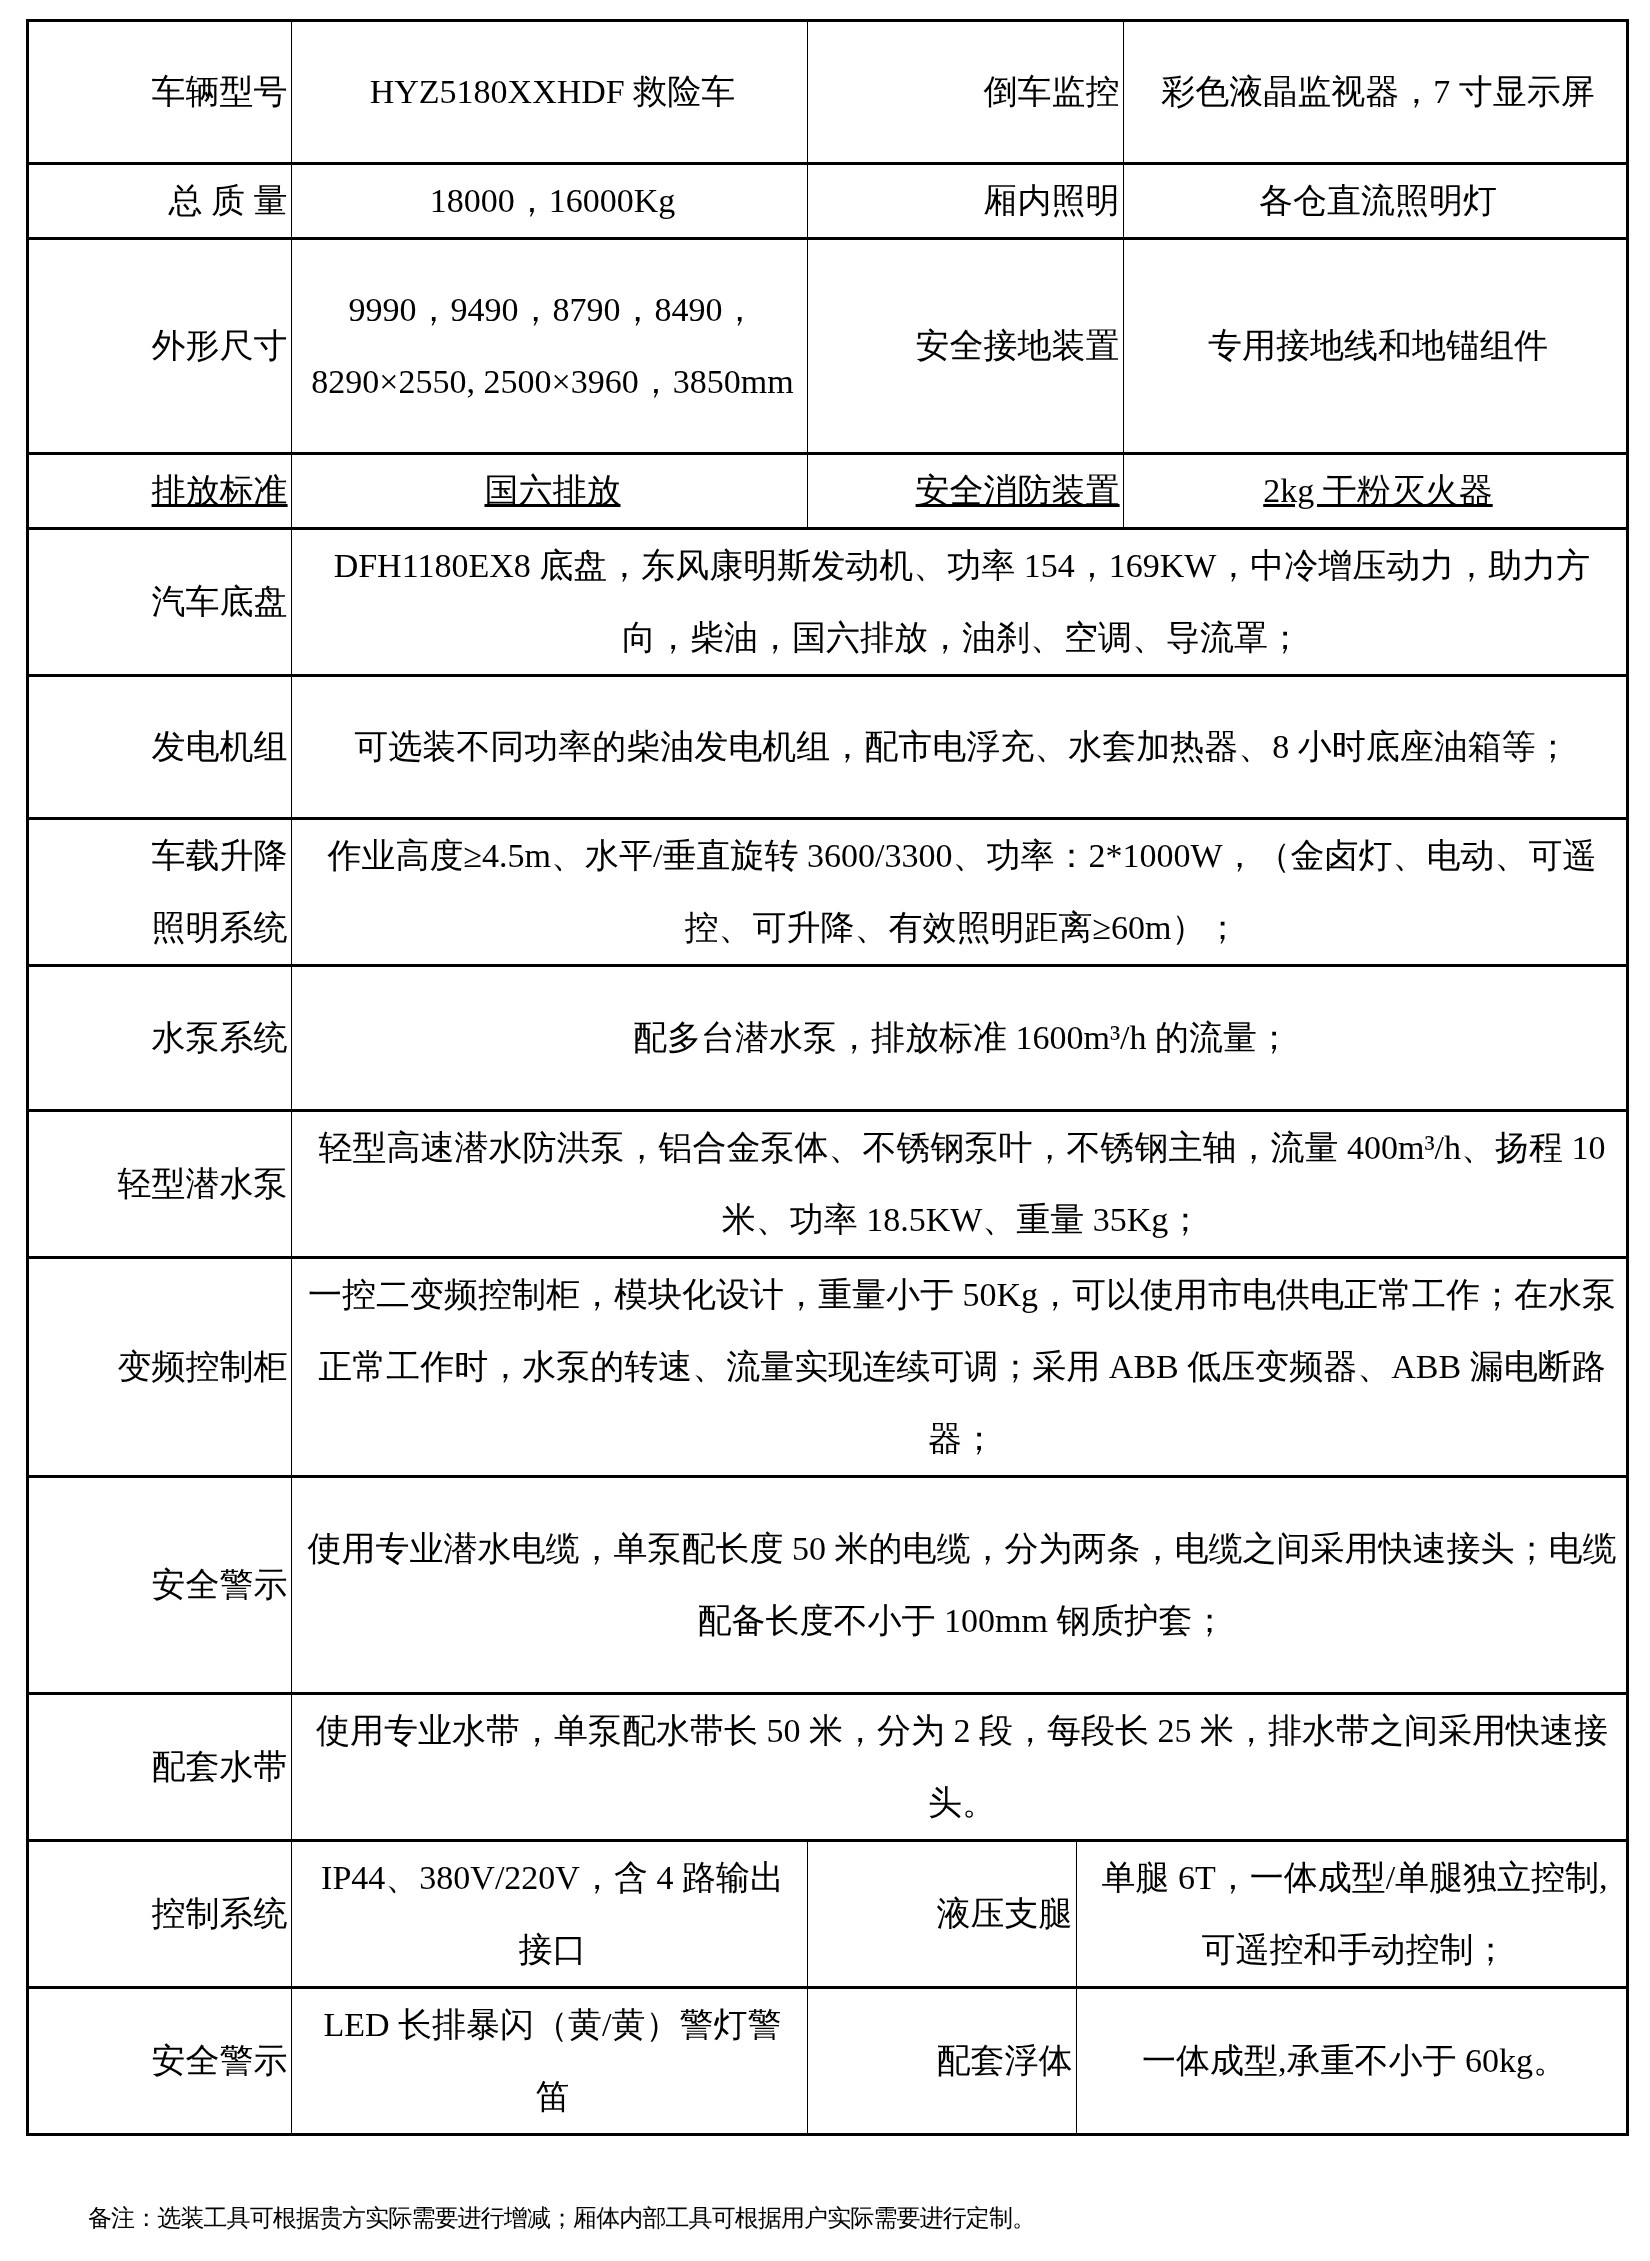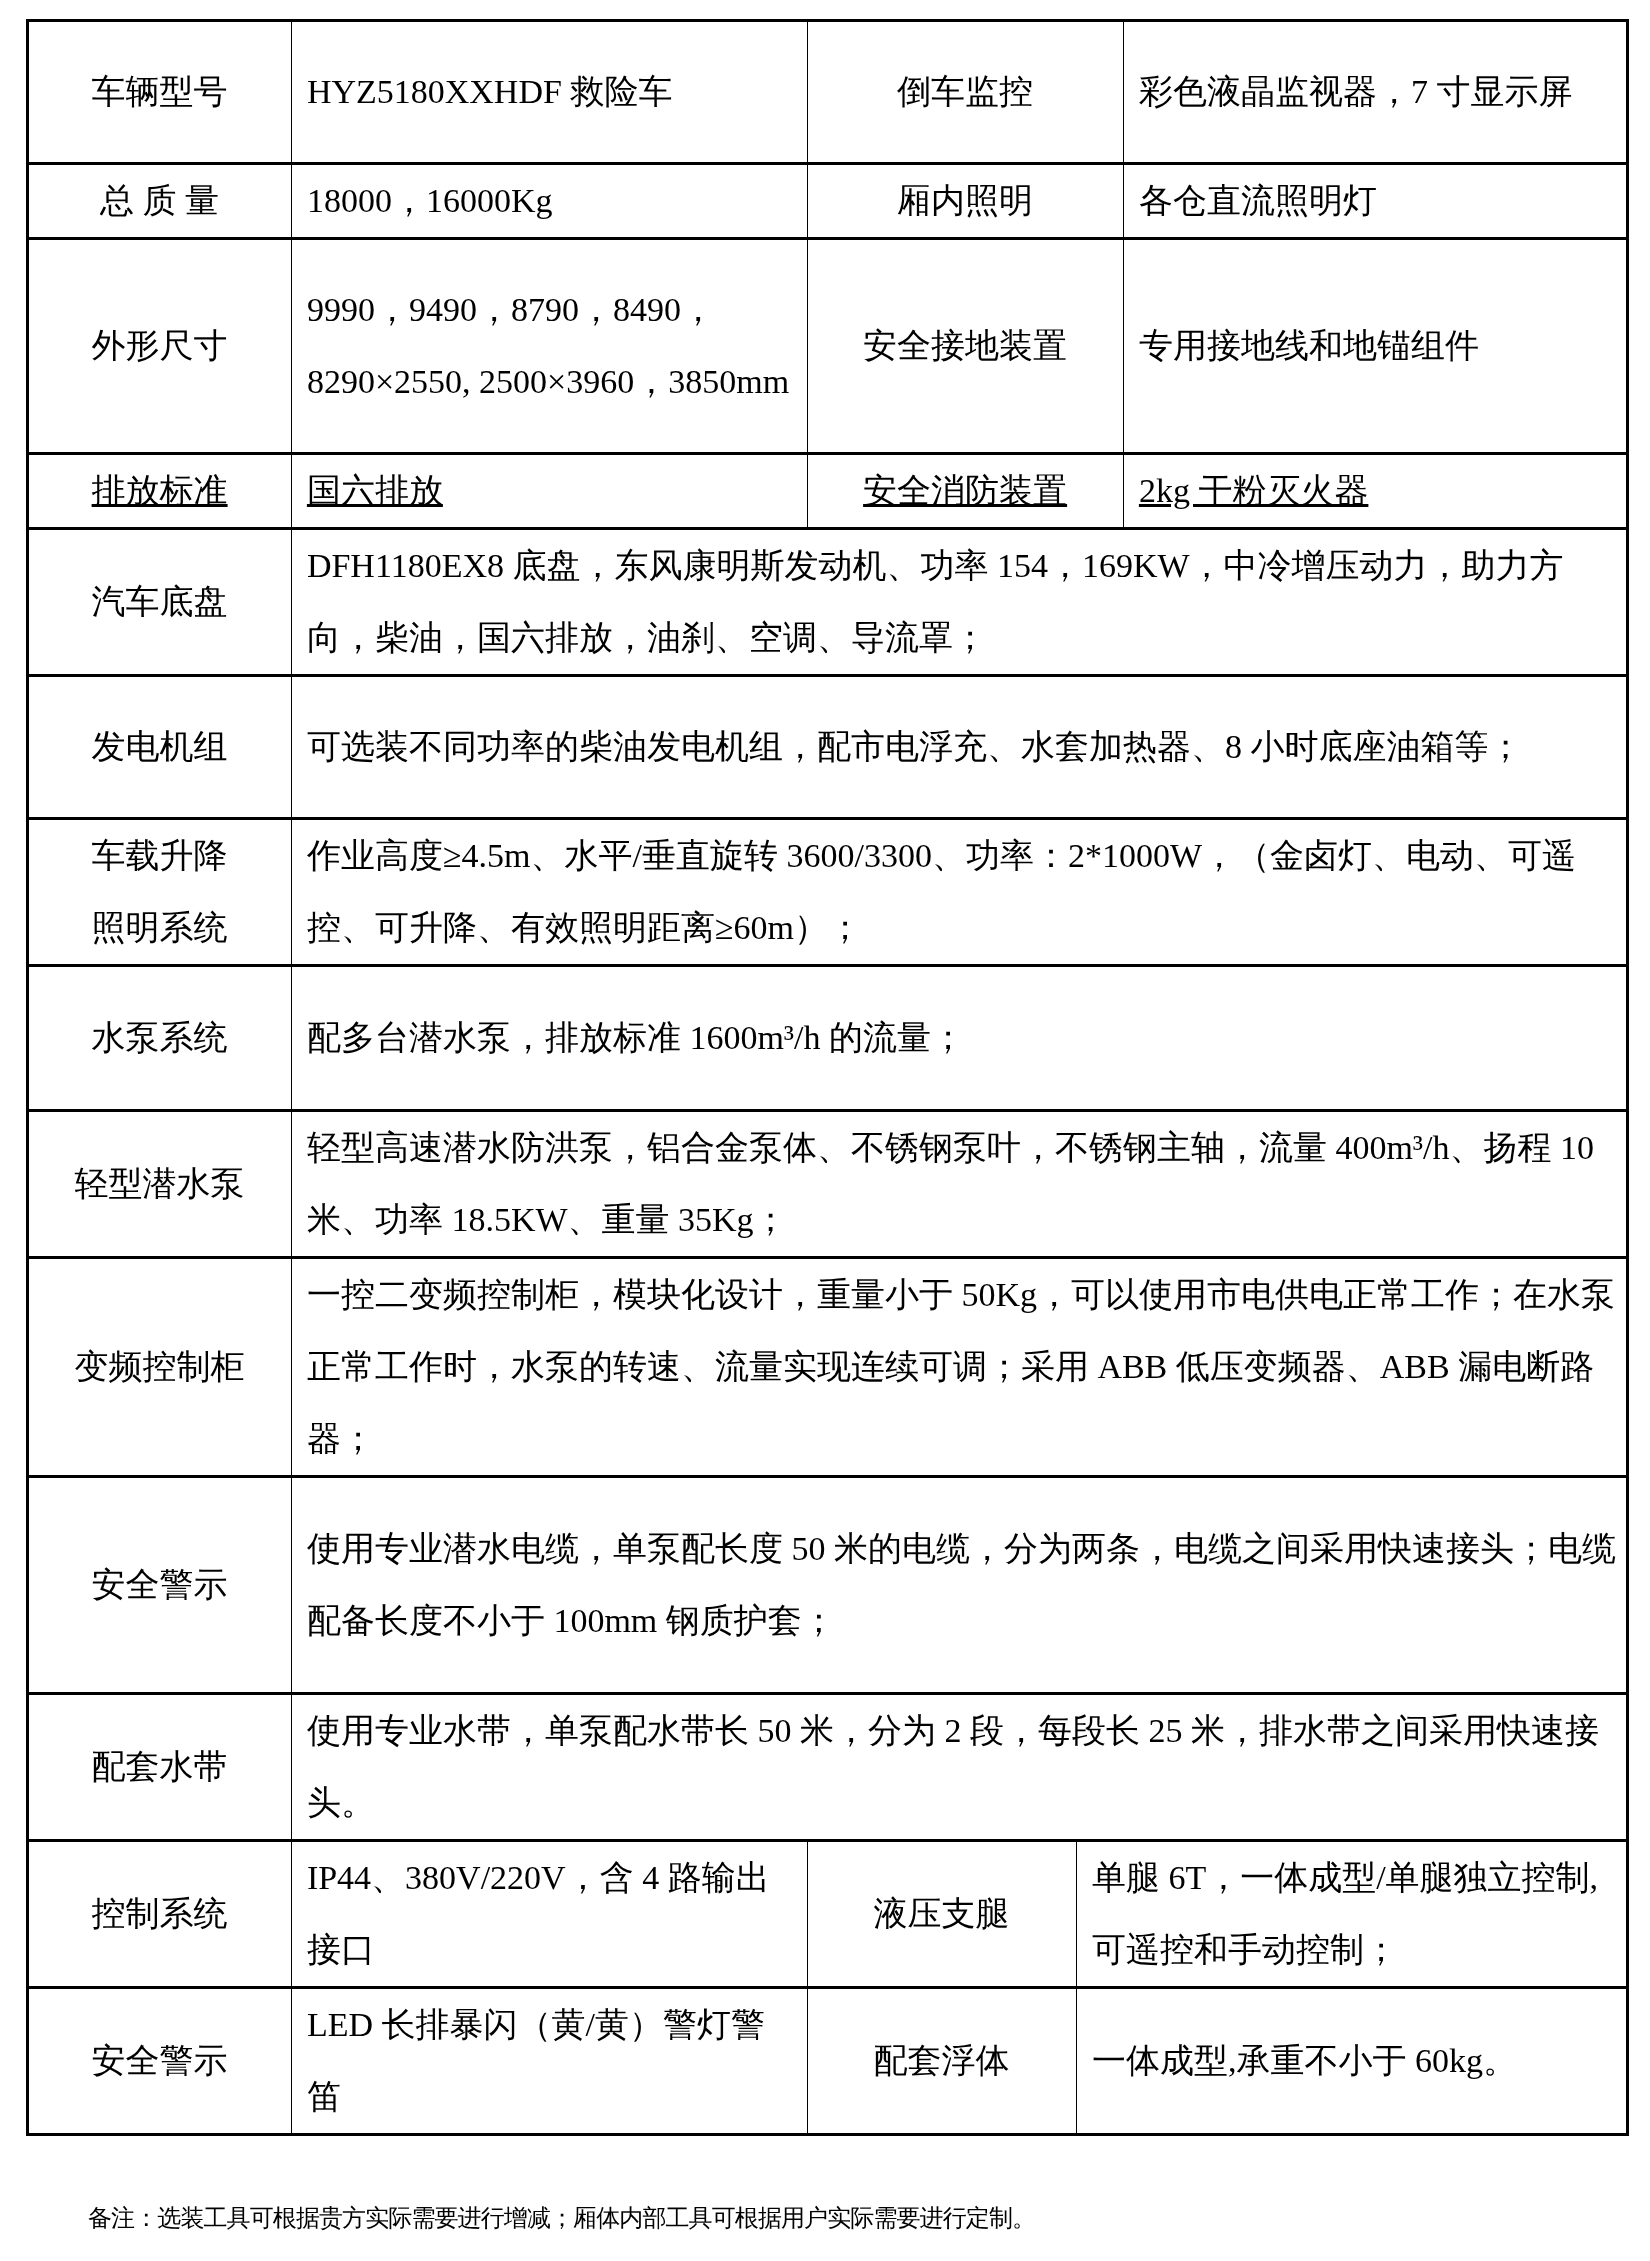--- a/index.html
+++ b/index.html
@@ -30,26 +30,26 @@
   #spec-table td {
     border: 1.7px solid #000000;
     border-top-width: 3.4px;
     border-bottom-width: 3.4px;
     font-size: 34px;
     line-height: 72px;
     vertical-align: middle;
     overflow: hidden;
   }
   #spec-table td.lab {
-    text-align: center;
+    text-align: right;
     white-space: pre-line;
     padding: 0 3px;
   }
   #spec-table td.val {
-    text-align: left;
+    text-align: center;
     padding: 0 8.5px 0 15.3px;
   }
   
   #spec-table tr:nth-child(1)  { height: 143px; }
   #spec-table tr:nth-child(2)  { height: 73px;  }
   #spec-table tr:nth-child(3)  { height: 215px; }
   #spec-table tr:nth-child(4)  { height: 72px; text-decoration: underline;  }
   #spec-table tr:nth-child(5)  { height: 145px; }
   #spec-table tr:nth-child(6)  { height: 143px; }
   #spec-table tr:nth-child(7)  { height: 145px; }

